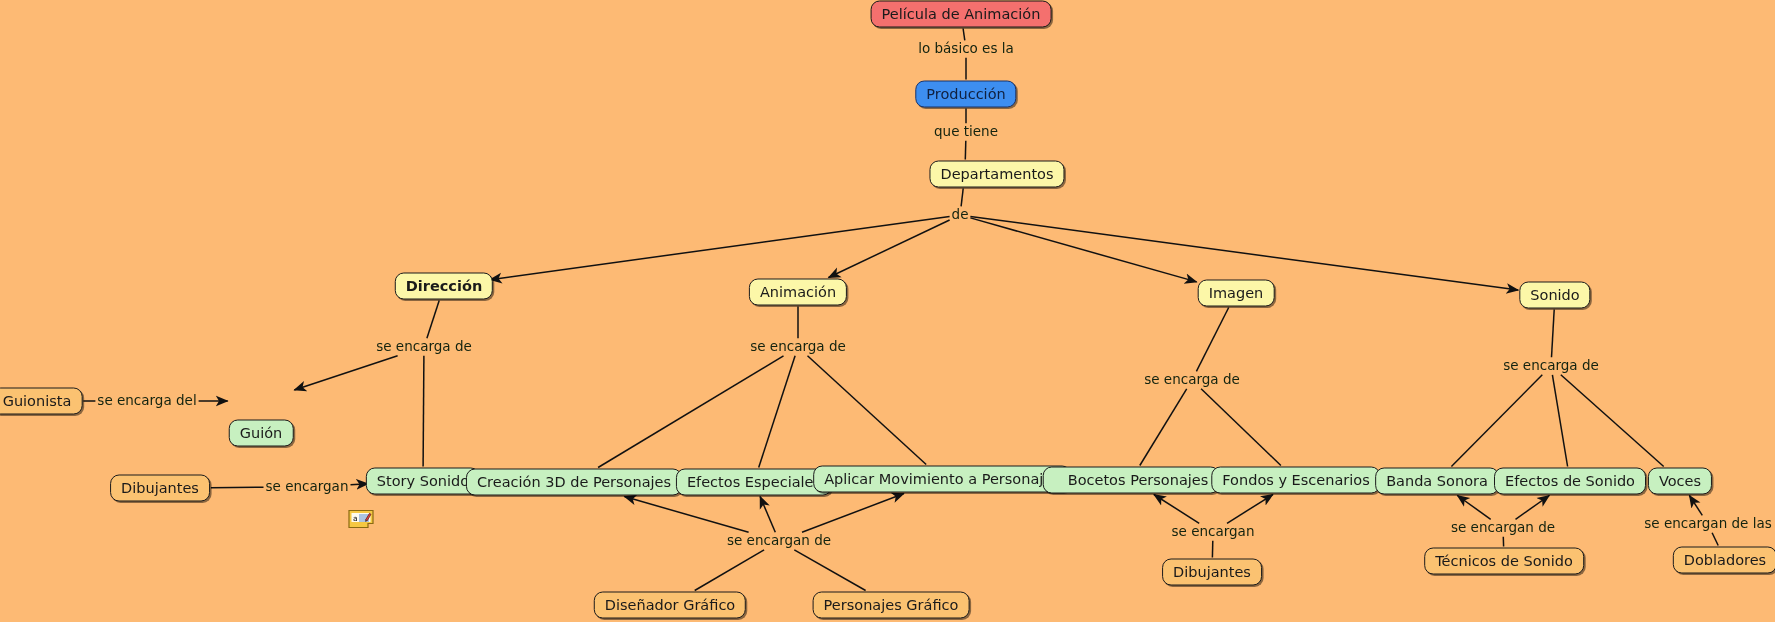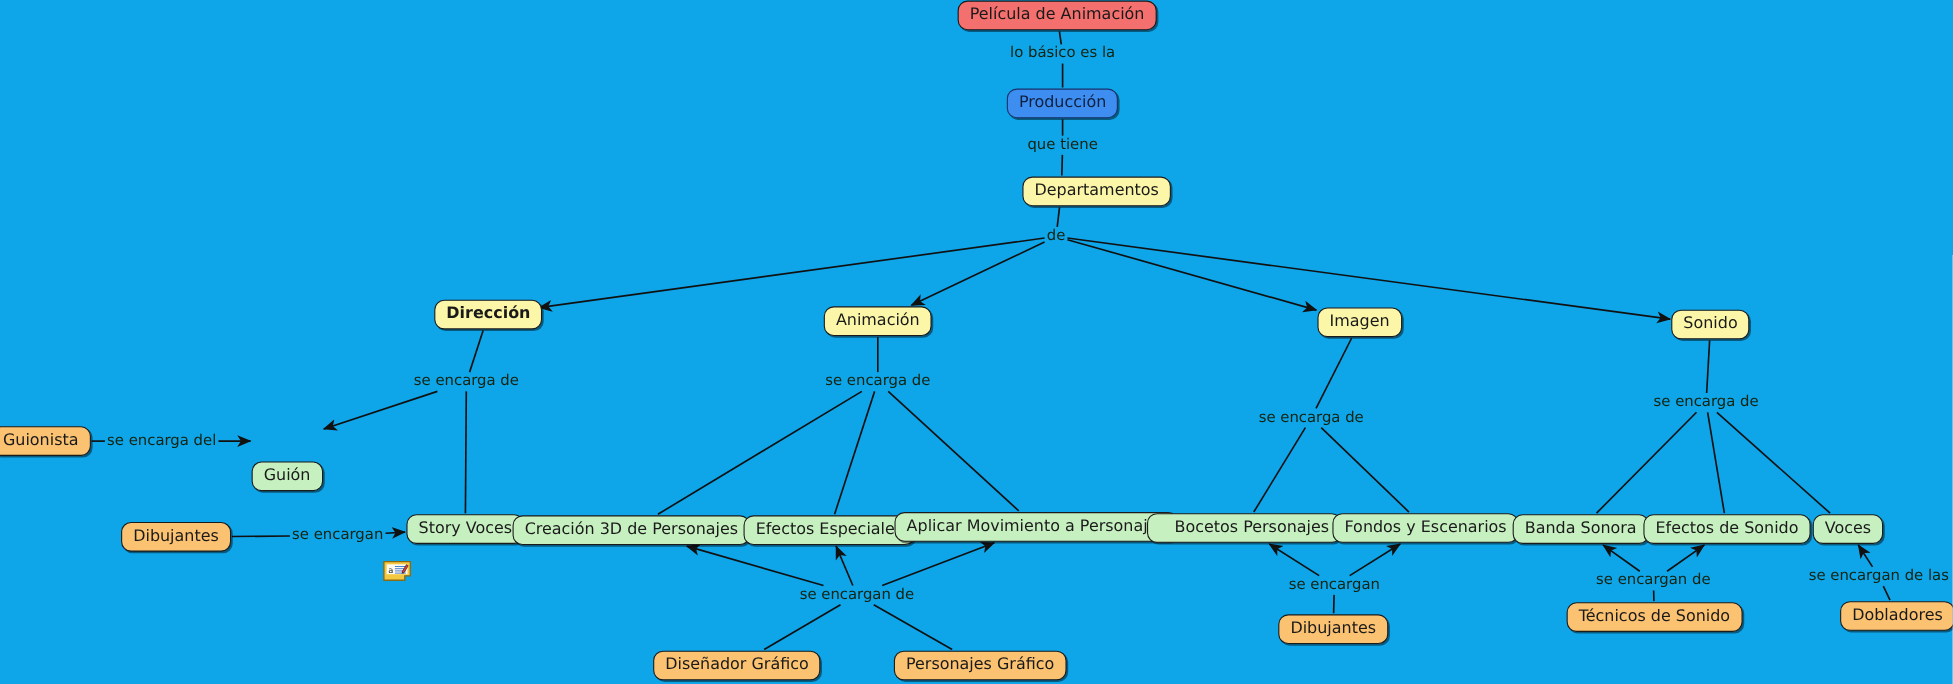--- a/index.html
+++ b/index.html
@@ -9,21 +9,21 @@
   body {
     width: 1775px;
     height: 622px;
     overflow: hidden;
     font-family: "DejaVu Sans", "Liberation Sans", sans-serif;
   }
   #canvas {
     position: relative;
     width: 1775px;
     height: 622px;
-    background: #0ea5e9;
+    background: #fdba74;
   }
   #edges {
     position: absolute;
     left: 0;
     top: 0;
     width: 1775px;
     height: 622px;
     pointer-events: none;
   }
   .node {
@@ -154,21 +154,21 @@
       <div class="node t-orange" style="left: 37px; top: 401px;">
         <span>Guionista</span>
       </div>
       <div class="node t-green" style="left: 261px; top: 401px; margin-top: 32px;">
         <span>Guión</span>
       </div>
       <div class="node t-orange" style="left: 160px; top: 488px;">
         <span>Dibujantes</span>
       </div>
       <div class="node t-green" style="left: 423px; top: 481px;">
-        <span>Story Voces</span>
+        <span>Story Sonido</span>
       </div>
       <div class="node t-green" style="left: 574px; top: 482px;">
         <span>Creación 3D de Personajes</span>
       </div>
       <div class="node t-green" style="left: 754px; top: 482px;">
         <span>Efectos Especiales</span>
       </div>
       <div class="node t-green" style="left: 942px; top: 479px;">
         <span>Aplicar Movimiento a Personajes</span>
       </div>

